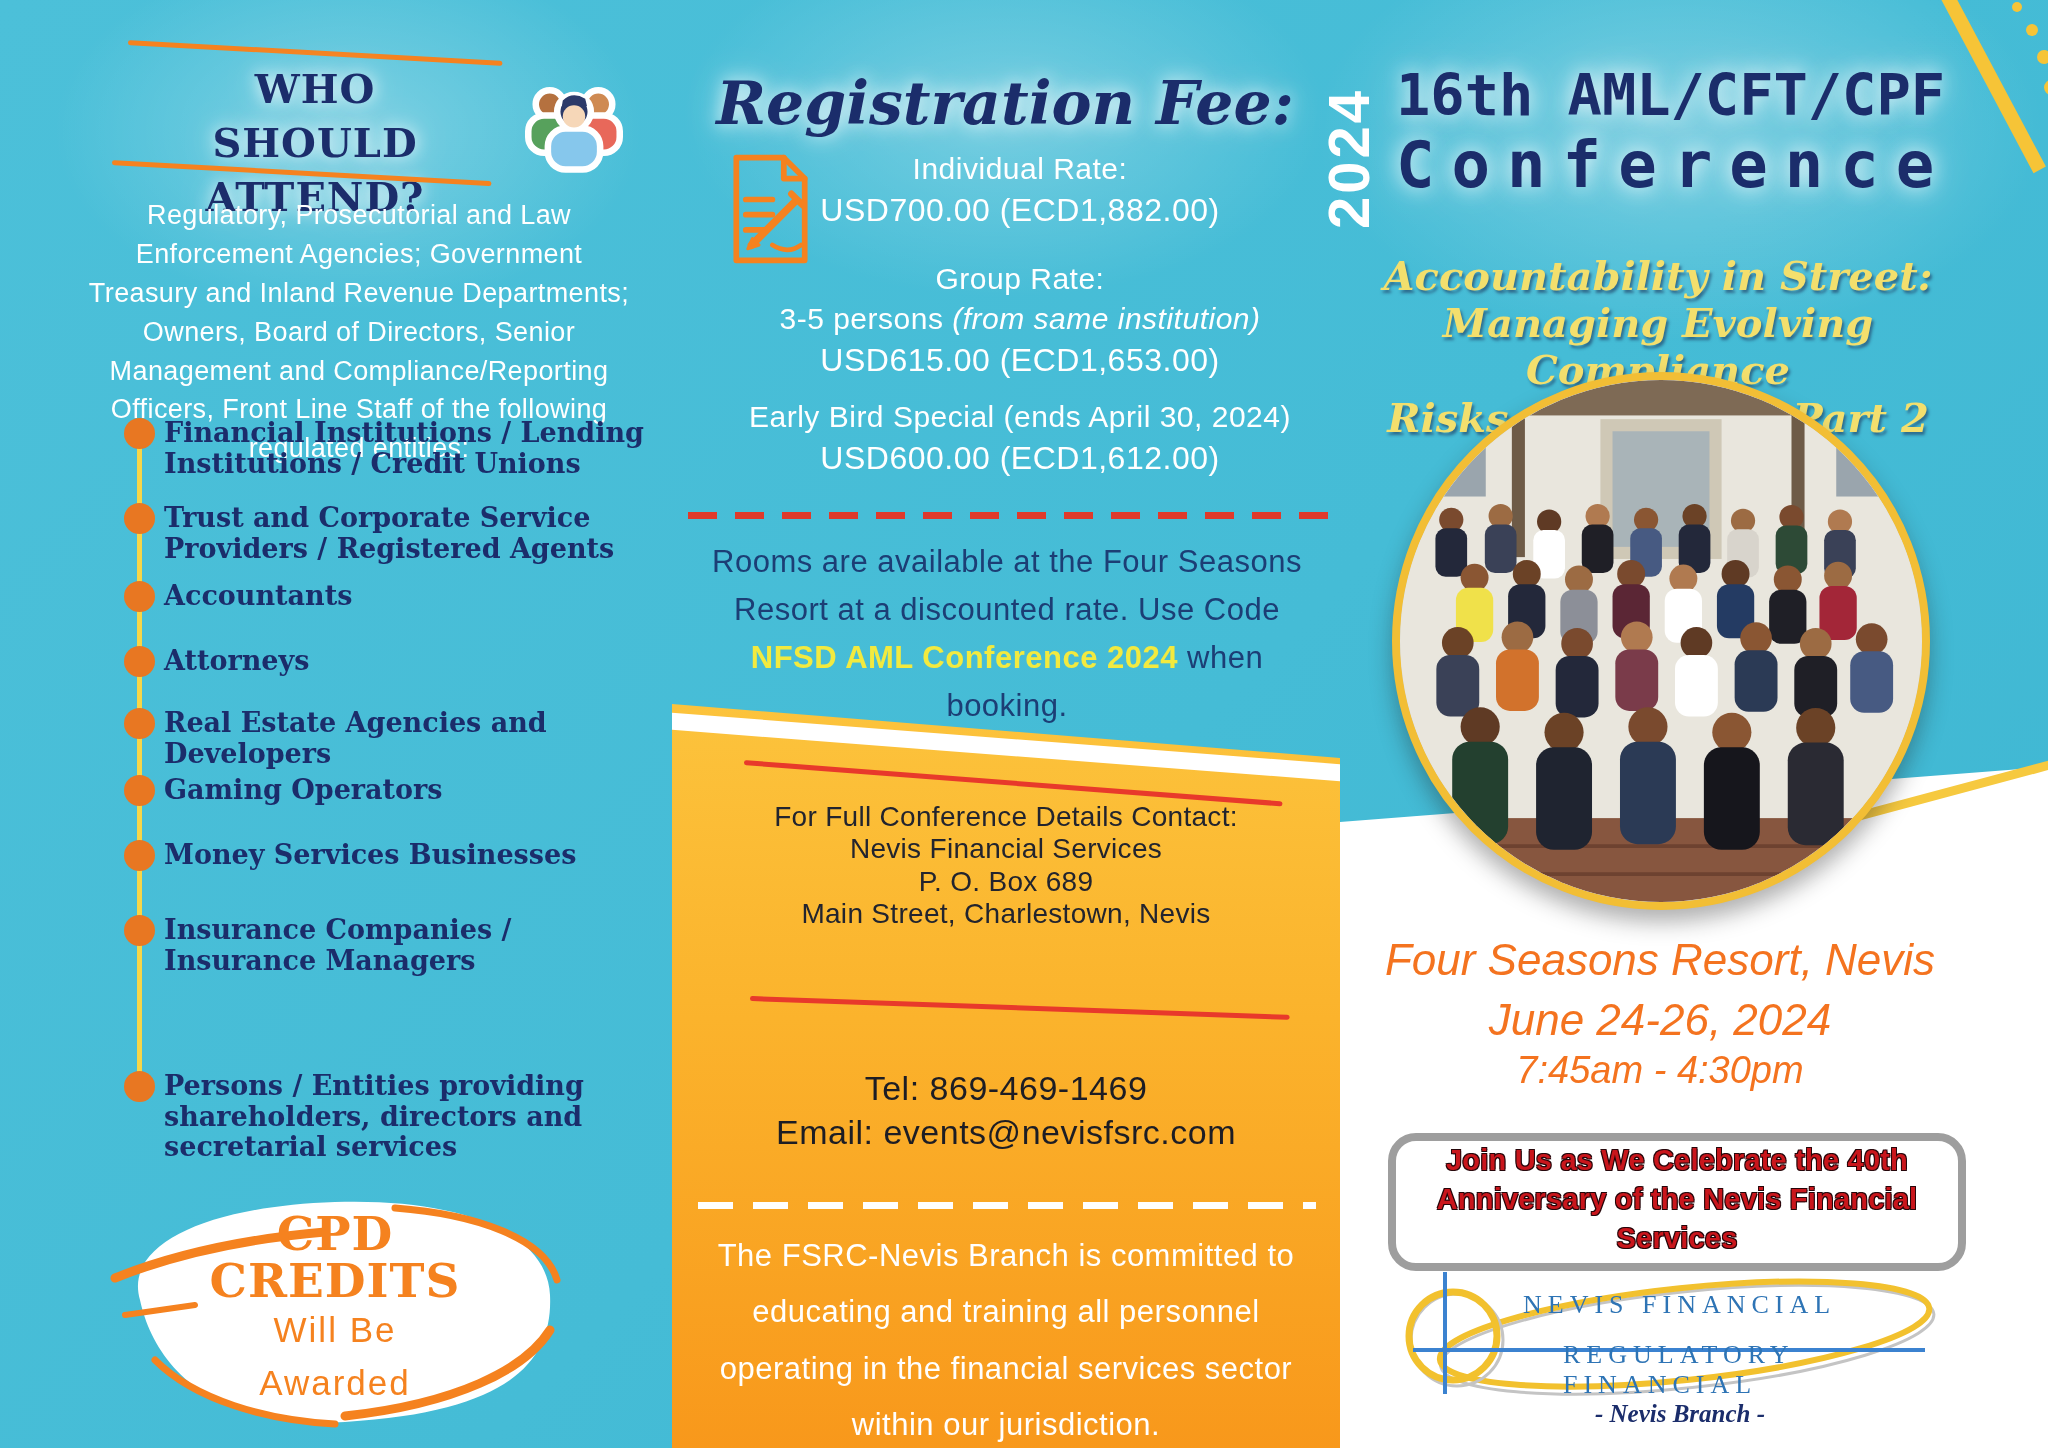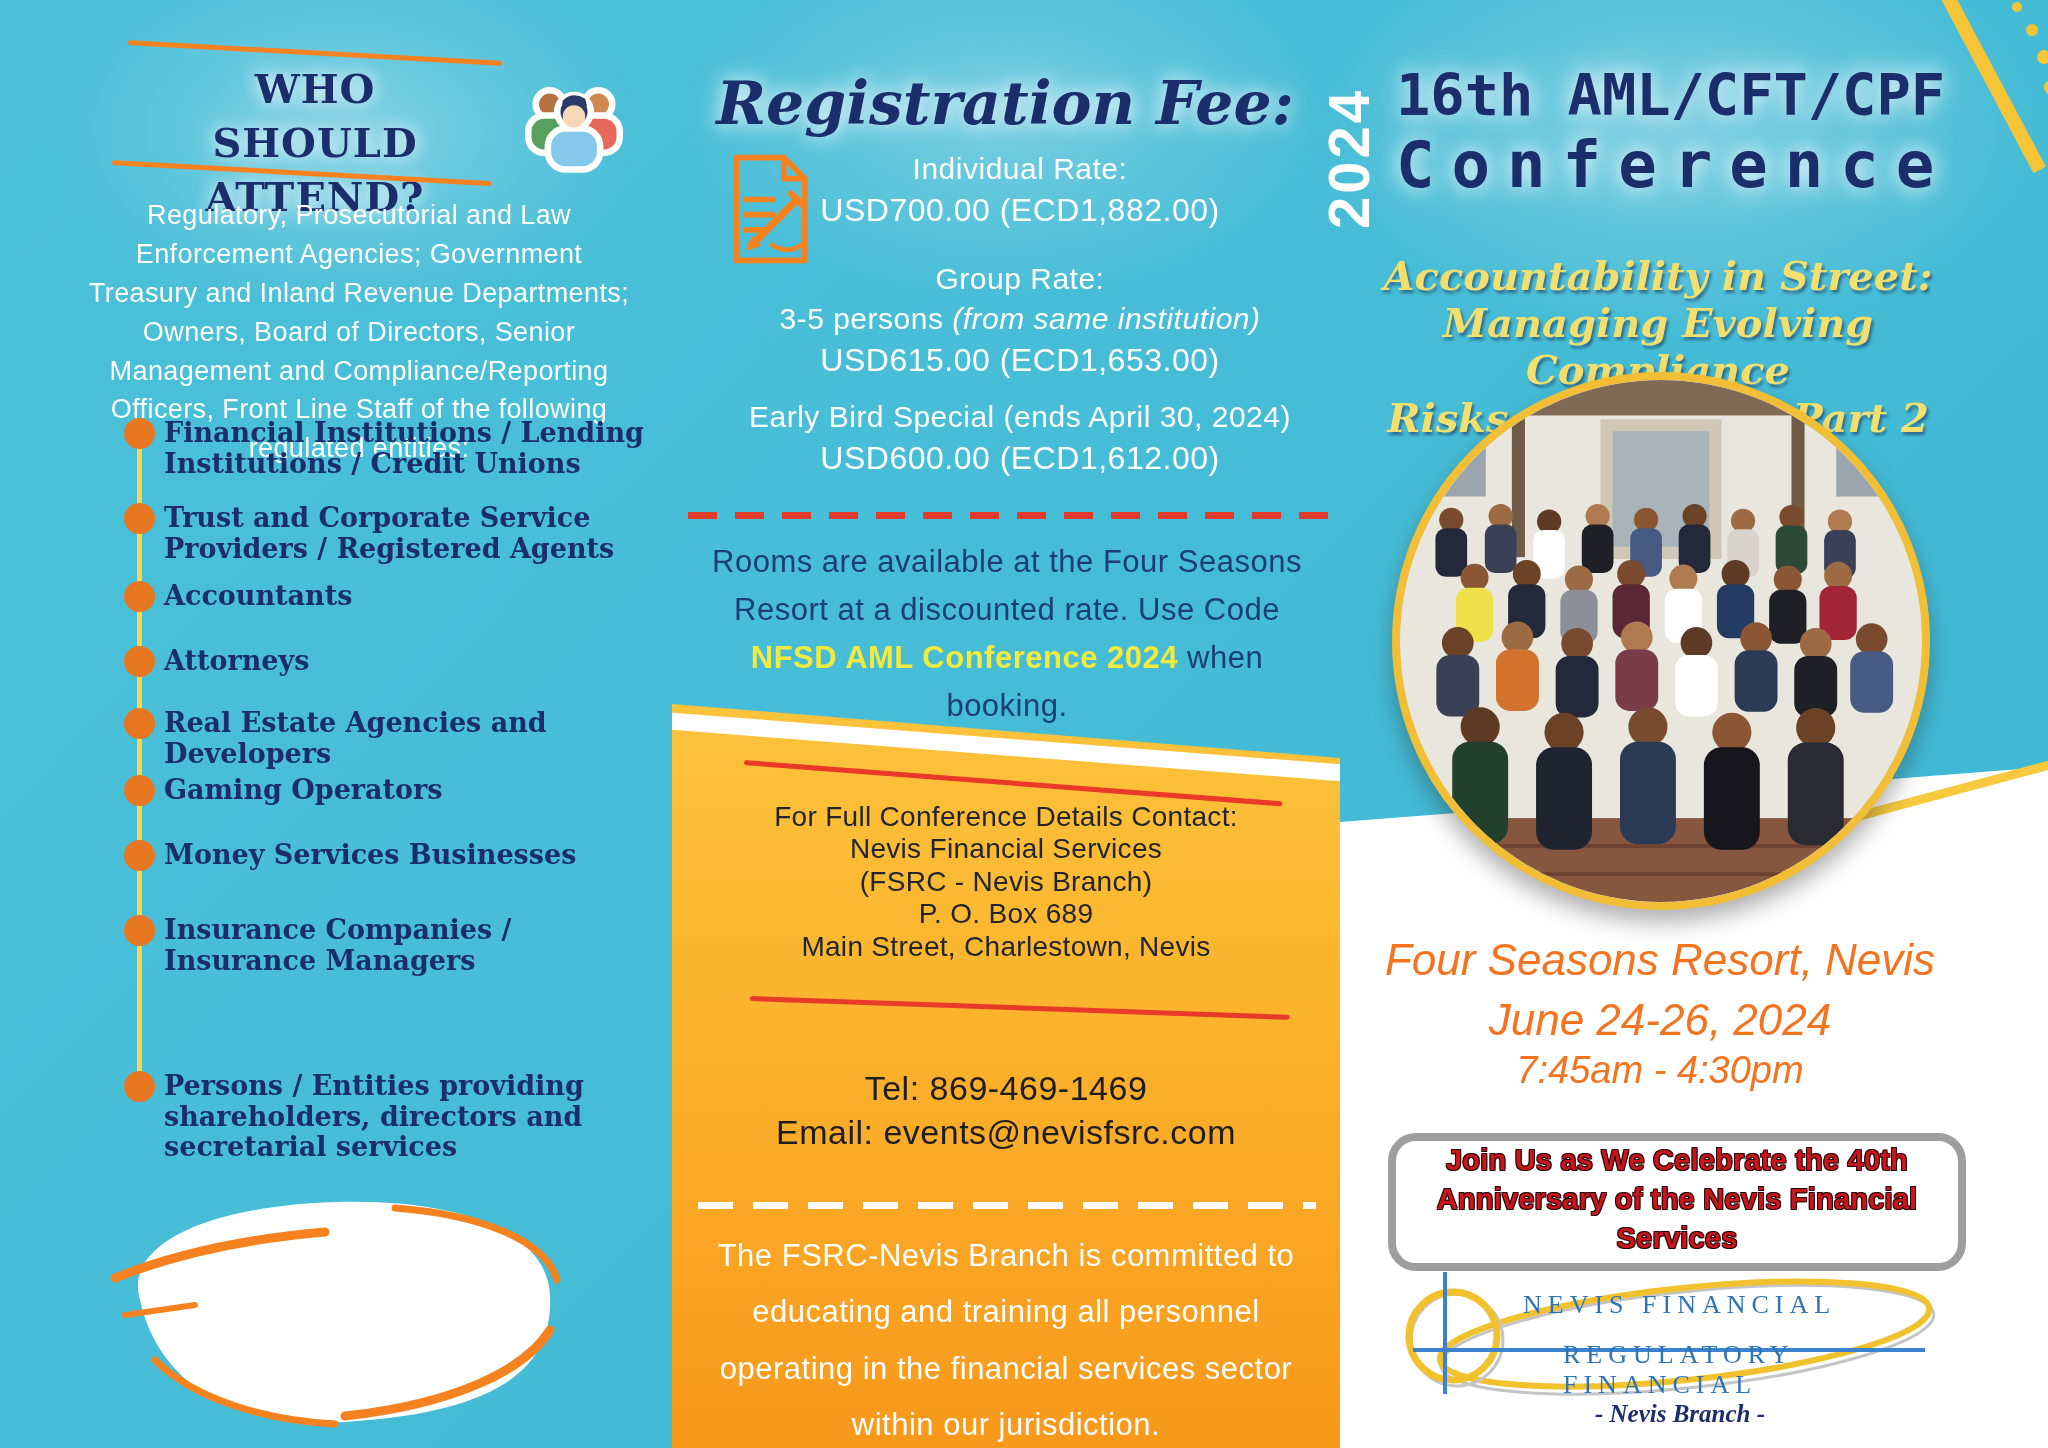--- a/index.html
+++ b/index.html
@@ -132,20 +132,26 @@
 
   <div class="abs" style="left:95px;top:1180px;width:480px;height:268px;">
     <svg class="abs" style="left:0;top:0;" width="480" height="268" viewBox="0 0 480 268">
       <path d="M45,120 C28,62 118,26 240,22 C365,18 452,52 455,115 C458,178 420,232 250,242 C110,250 58,180 45,120 Z" fill="#ffffff"></path>
       <path d="M20,98 C90,70 160,58 230,52" stroke="#f5821f" stroke-width="9" fill="none" stroke-linecap="round"></path>
       <path d="M300,28 C380,34 450,58 462,100" stroke="#f5821f" stroke-width="7" fill="none" stroke-linecap="round"></path>
       <path d="M455,150 C430,190 360,224 250,236" stroke="#f5821f" stroke-width="9" fill="none" stroke-linecap="round"></path>
       <path d="M60,180 C100,220 170,240 240,244" stroke="#f5821f" stroke-width="7" fill="none" stroke-linecap="round"></path>
       <path d="M30,135 l70,-10" stroke="#f5821f" stroke-width="6" fill="none" stroke-linecap="round"></path>
     </svg>
+    <div class="abs ctr" style="left:0;top:30px;width:480px;">
+      <div class="cpd-serif">CPD</div>
+      <div class="cpd-serif">CREDITS</div>
+      <div class="cpd-light" style="margin-top:8px;">Will Be</div>
+      <div class="cpd-light" style="margin-top:18px;">Awarded</div>
+    </div>
   </div>
 
   <div class="abs reg-header ctr" style="left:700px;top:68px;width:610px;">Registration Fee:</div>
 
   <div class="abs" style="left:723px;top:150px;width:95px;height:118px;">
     <svg width="95" height="118" viewBox="0 0 100 124" fill="none" stroke="#f5821f" stroke-width="6" stroke-linecap="round" stroke-linejoin="round">
       <path d="M14,8 H64 L86,30 V116 H14 Z"></path>
       <path d="M64,8 V30 H86"></path>
       <path d="M24,52 H52"></path>
         <path d="M24,68 H52"></path>
@@ -178,21 +184,20 @@
   <div class="abs rooms ctr" style="left:692px;top:538px;width:630px;">
     <span>Rooms are available at the Four Seasons Resort at a discounted rate. Use Code </span><span class="rooms-code">NFSD AML Conference 2024</span><span> when booking.</span>
   </div>
 
   <div class="abs orange-box">
     <div class="white-stripe"></div>
     <div class="red-line" style="left:72px;top:92px;width:540px;transform:rotate(4.4deg);transform-origin:left center;"></div>
     <div class="abs contact ctr" style="left:20px;top:133px;width:628px;">
       <div>For Full Conference Details Contact:</div>
       <div>Nevis Financial Services</div>
-      <div>(FSRC - Nevis Branch)</div>
       <div>P. O. Box 689</div>
       <div>Main Street, Charlestown, Nevis</div>
     </div>
     <div class="red-line" style="left:78px;top:328px;width:540px;transform:rotate(2deg);transform-origin:left center;"></div>
     <div class="abs telmail ctr" style="left:20px;top:398px;width:628px;">
       <div>Tel: 869-469-1469</div>
       <div>Email: events@nevisfsrc.com</div>
     </div>
     <div class="abs dash-white" style="left:26px;top:534px;width:618px;"></div>
     <div class="abs commit ctr" style="left:34px;top:560px;width:600px;">The FSRC-Nevis Branch is committed to educating and training all personnel operating in the financial services sector within our jurisdiction.</div>

